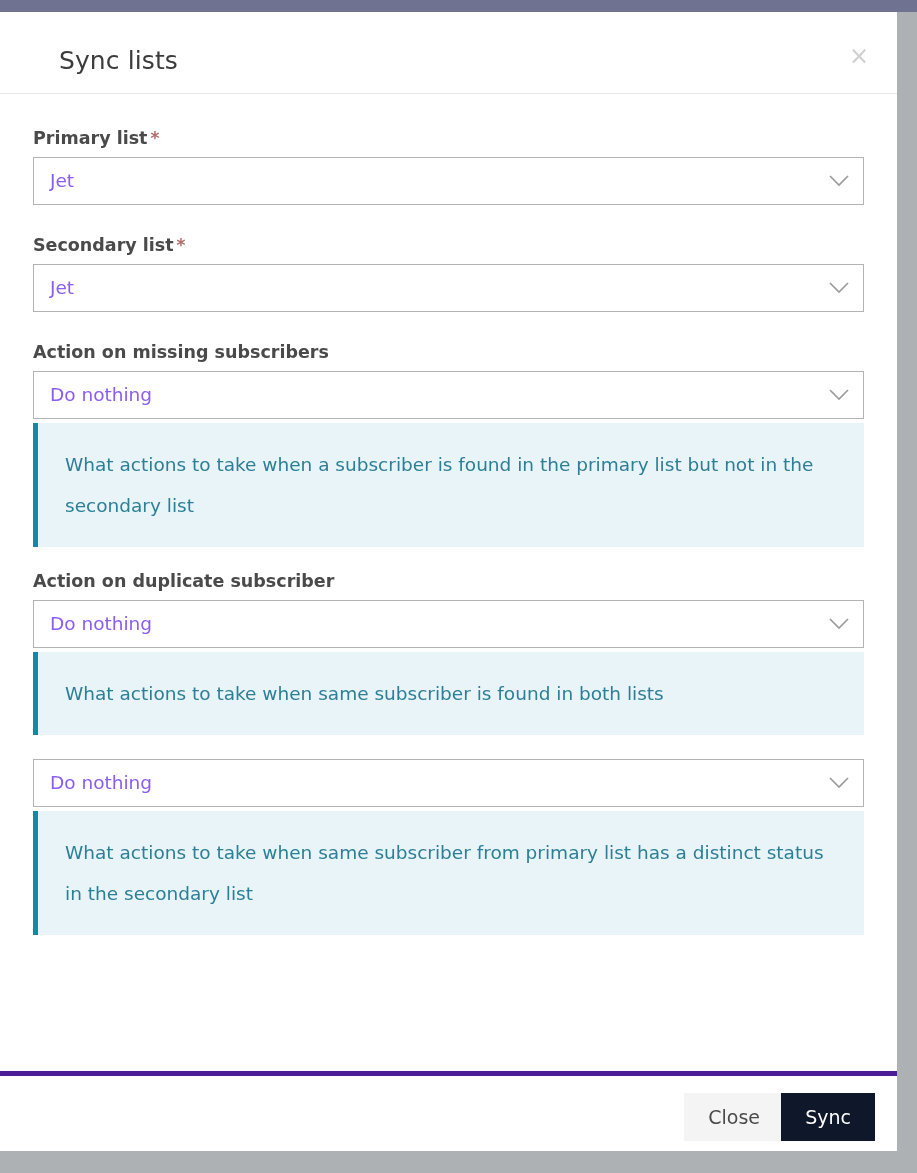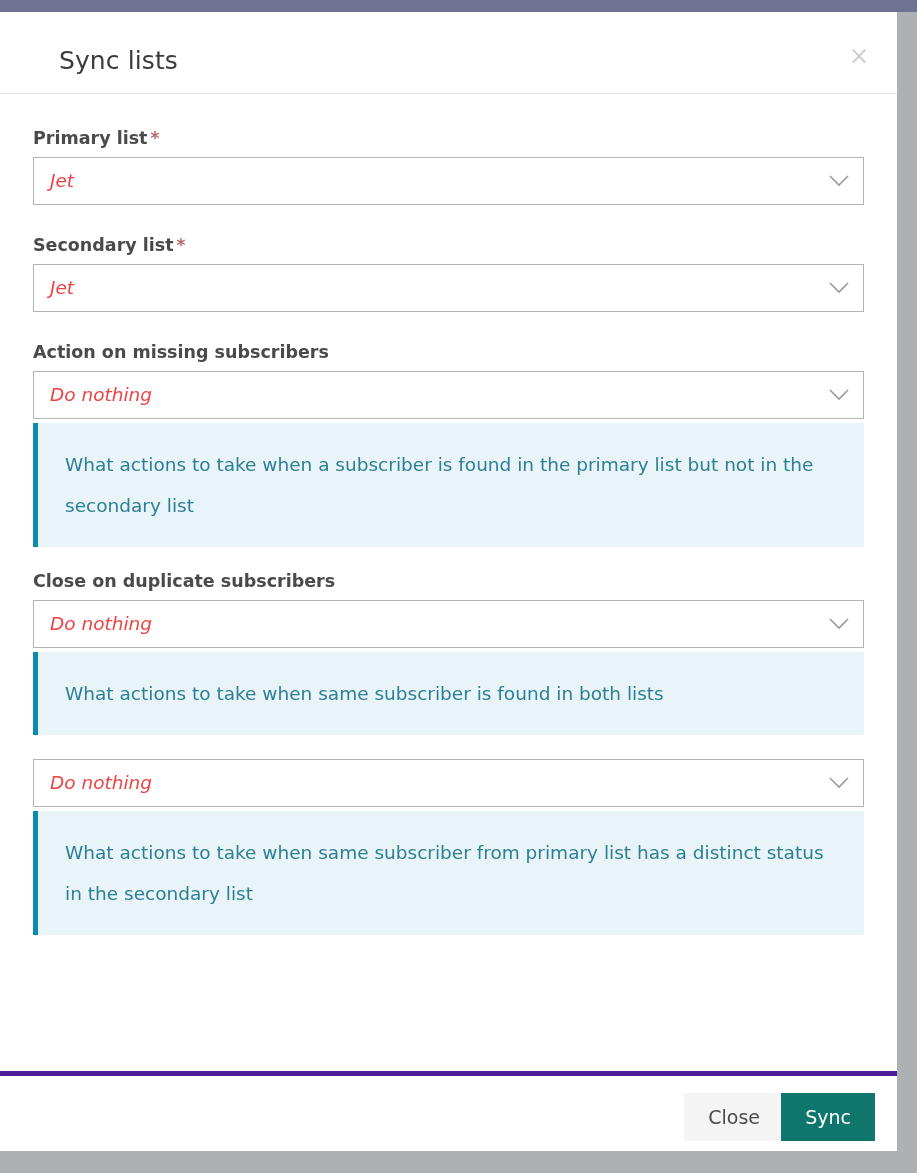--- a/index.html
+++ b/index.html
@@ -115,22 +115,21 @@
     background: #ffffff;
     box-sizing: border-box;
     cursor: pointer;
   }
   .select-value {
     position: absolute;
     left: 16px;
     top: 0;
     line-height: 46px;
     font-size: 18.5px;
-    color: #ef4444;
-    font-style: italic;
+    color: #8b5cf6;
   }
   .chev {
     position: absolute;
     right: 14px;
     top: 17px;
     width: 20px;
     height: 12px;
   }
   .chev svg { display: block; }
 
@@ -171,21 +170,21 @@
     box-sizing: border-box;
   }
   .btn-close {
     right: 113px;
     background: #f4f4f4;
     color: #4b4b4b;
     min-width: 91px;
   }
   .btn-sync {
     right: 22px;
-    background: #0f766e;
+    background: #0f172a;
     color: #ffffff;
     min-width: 83px;
   }
 </style>
 </head>
 <body>
 
 <div class="backdrop-top"></div>
 <div class="backdrop-right-upper"></div>
 <div class="backdrop-right"></div>
@@ -246,21 +245,21 @@
             </svg>
         </span>
       </div>
       <div class="info-box">What actions to take when a subscriber is found in the primary list but not in the secondary list</div>
     </div>
 
     <div class="gap-24"></div>
 
     <div class="field-group">
       <label class="field-label">
-        <span>Close on duplicate subscribers</span>
+        <span>Action on duplicate subscriber</span>
       </label>
       <div class="select-wrap">
         <span class="select-value">Do nothing</span>
         <span class="chev">
           <svg width="20" height="12" viewBox="0 0 20 12">
               <path d="M1 1 L10 10 L19 1" fill="none" stroke="#9a9a9a" stroke-width="1.6"></path>
             </svg>
         </span>
       </div>
       <div class="info-box">What actions to take when same subscriber is found in both lists</div>

